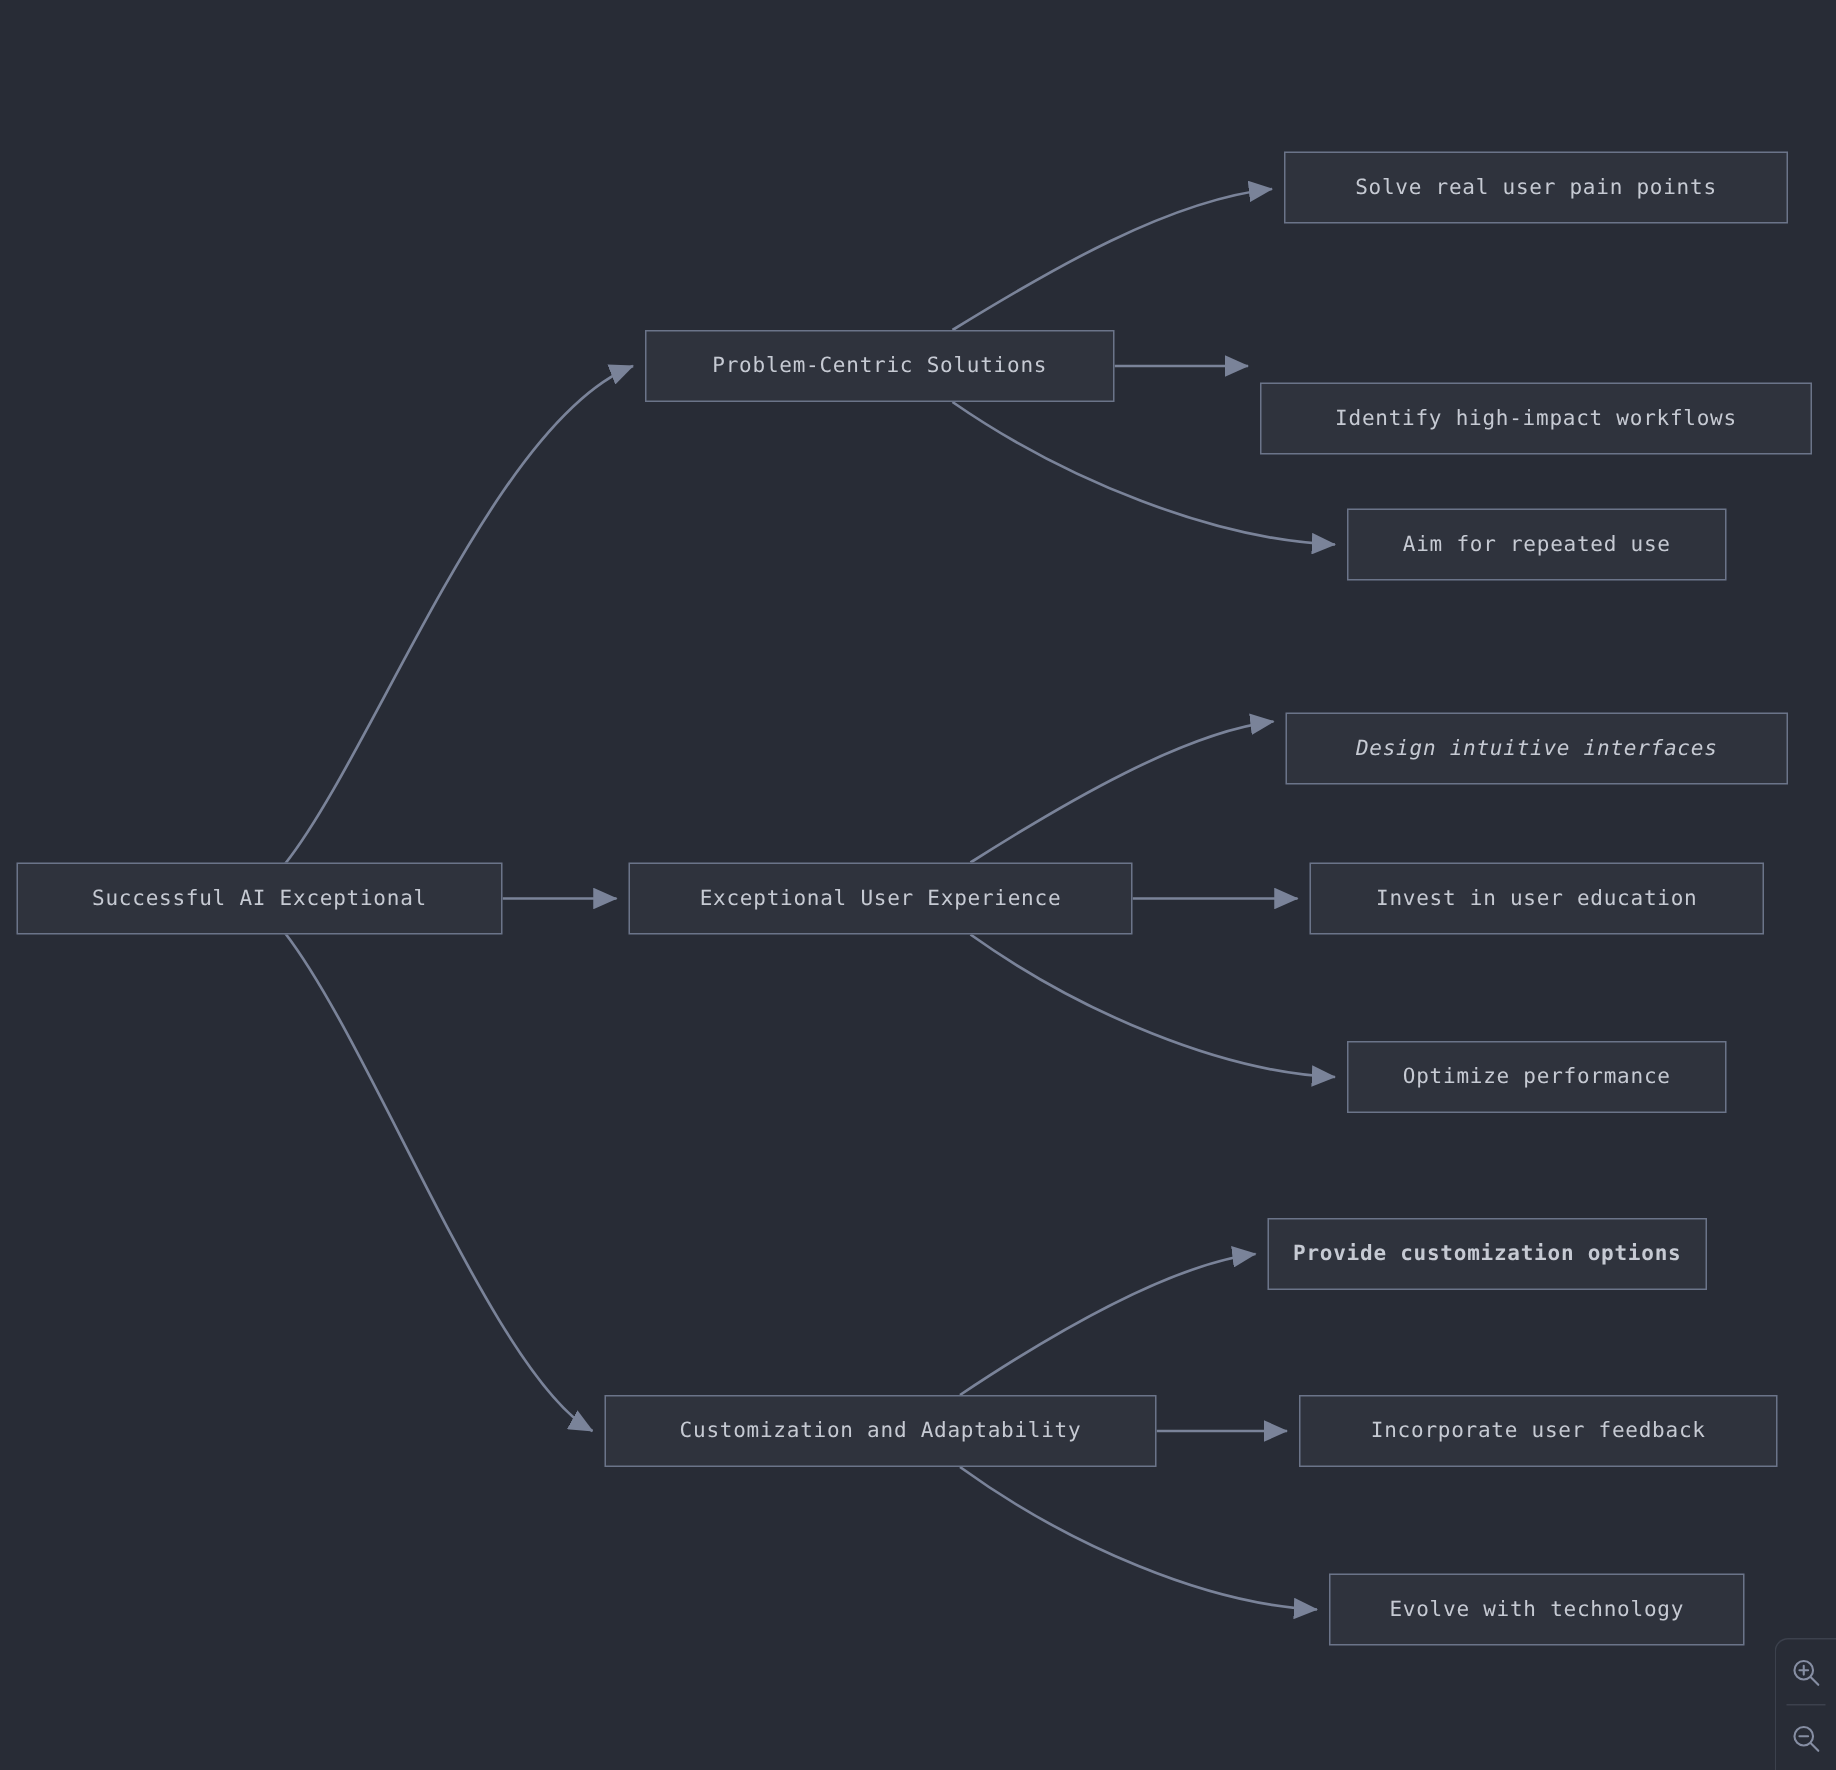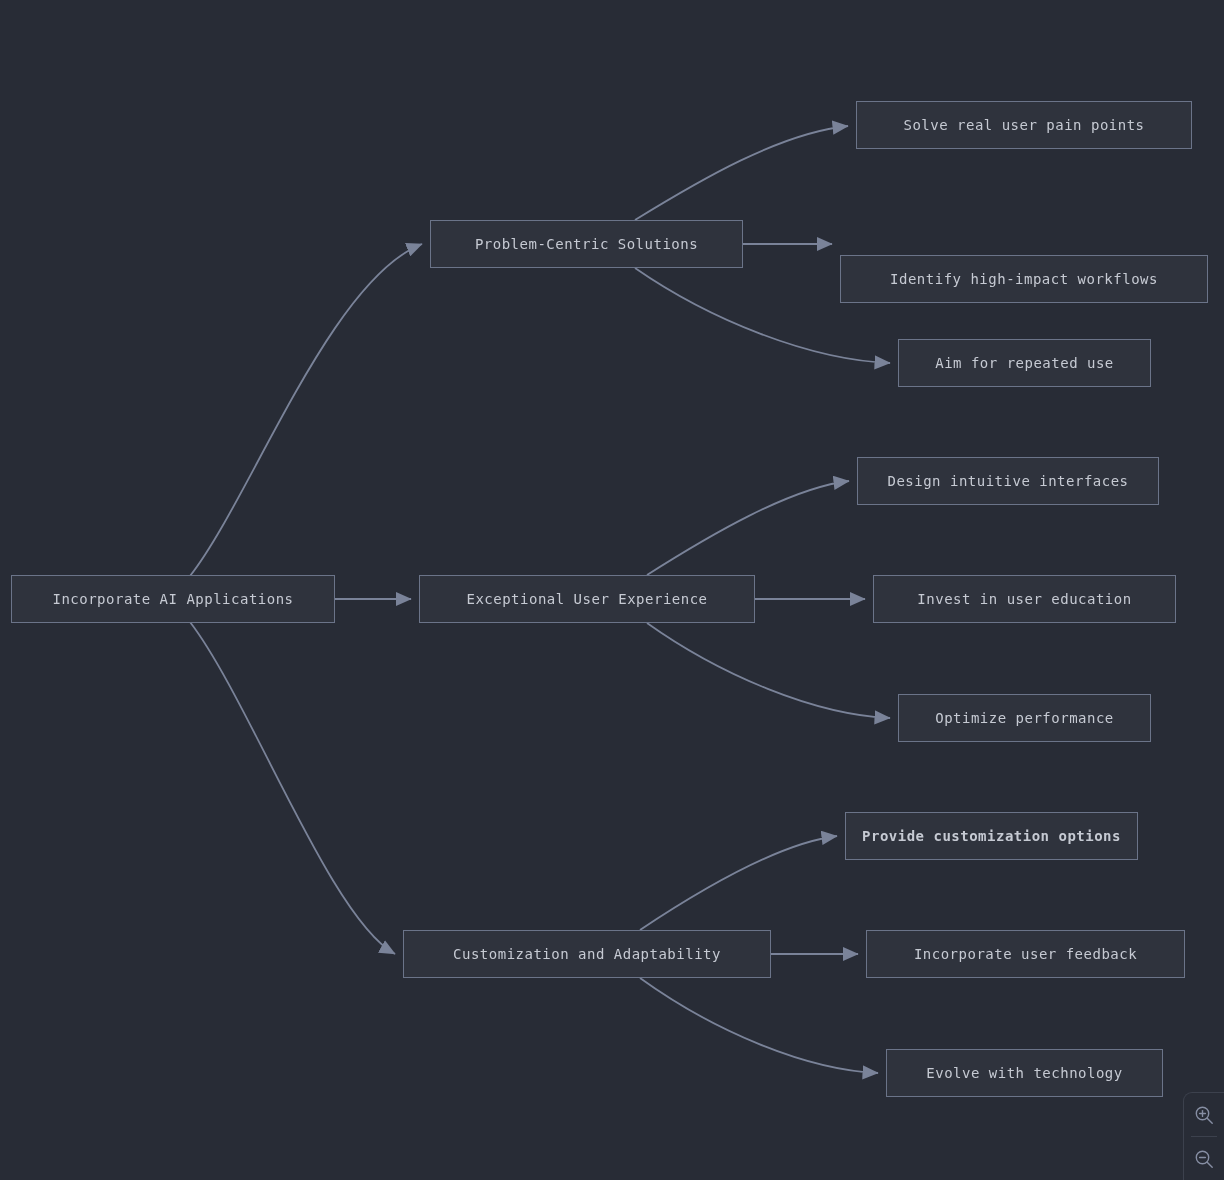--- a/index.html
+++ b/index.html
@@ -93,38 +93,38 @@
         <path d="M755,599 L865,599" marker-end="url(#arrow)"></path>
         <path d="M647,623 C720,675 815,715 890,718" marker-end="url(#arrow)"></path>
         <path d="M640,930 C700,890 780,843 837,836" marker-end="url(#arrow)"></path>
         <path d="M771,954 L858,954" marker-end="url(#arrow)"></path>
         <path d="M640,978 C712,1030 805,1070 878,1073" marker-end="url(#arrow)"></path>
       </g>
   </svg>
 
   <div id="nodes-layer">
       <div class="node" style="left: 11px; top: 575px; width: 324px; height: 48px;">
-        <span class="node-label">Incorporate AI Applications</span>
+        <span class="node-label">Successful AI Exceptional</span>
       </div>
       <div class="node" style="left: 430px; top: 220px; width: 313px; height: 48px;">
         <span class="node-label">Problem‐Centric Solutions</span>
       </div>
       <div class="node" style="left: 856px; top: 101px; width: 336px; height: 48px;">
         <span class="node-label">Solve real user pain points</span>
       </div>
       <div class="node" style="left: 840px; top: 220px; width: 368px; height: 48px; margin-top: 35px;">
         <span class="node-label">Identify high‐impact workflows</span>
       </div>
       <div class="node" style="left: 898px; top: 339px; width: 253px; height: 48px;">
         <span class="node-label">Aim for repeated use</span>
       </div>
       <div class="node" style="left: 419px; top: 575px; width: 336px; height: 48px;">
         <span class="node-label">Exceptional User Experience</span>
       </div>
-      <div class="node" style="left: 857px; top: 457px; width: 302px; height: 48px;">
+      <div class="node" style="left: 857px; top: 475px; width: 335px; height: 48px; font-style: italic;">
         <span class="node-label">Design intuitive interfaces</span>
       </div>
       <div class="node" style="left: 873px; top: 575px; width: 303px; height: 48px;">
         <span class="node-label">Invest in user education</span>
       </div>
       <div class="node" style="left: 898px; top: 694px; width: 253px; height: 48px;">
         <span class="node-label">Optimize performance</span>
       </div>
       <div class="node" style="left: 403px; top: 930px; width: 368px; height: 48px;">
         <span class="node-label">Customization and Adaptability</span>

